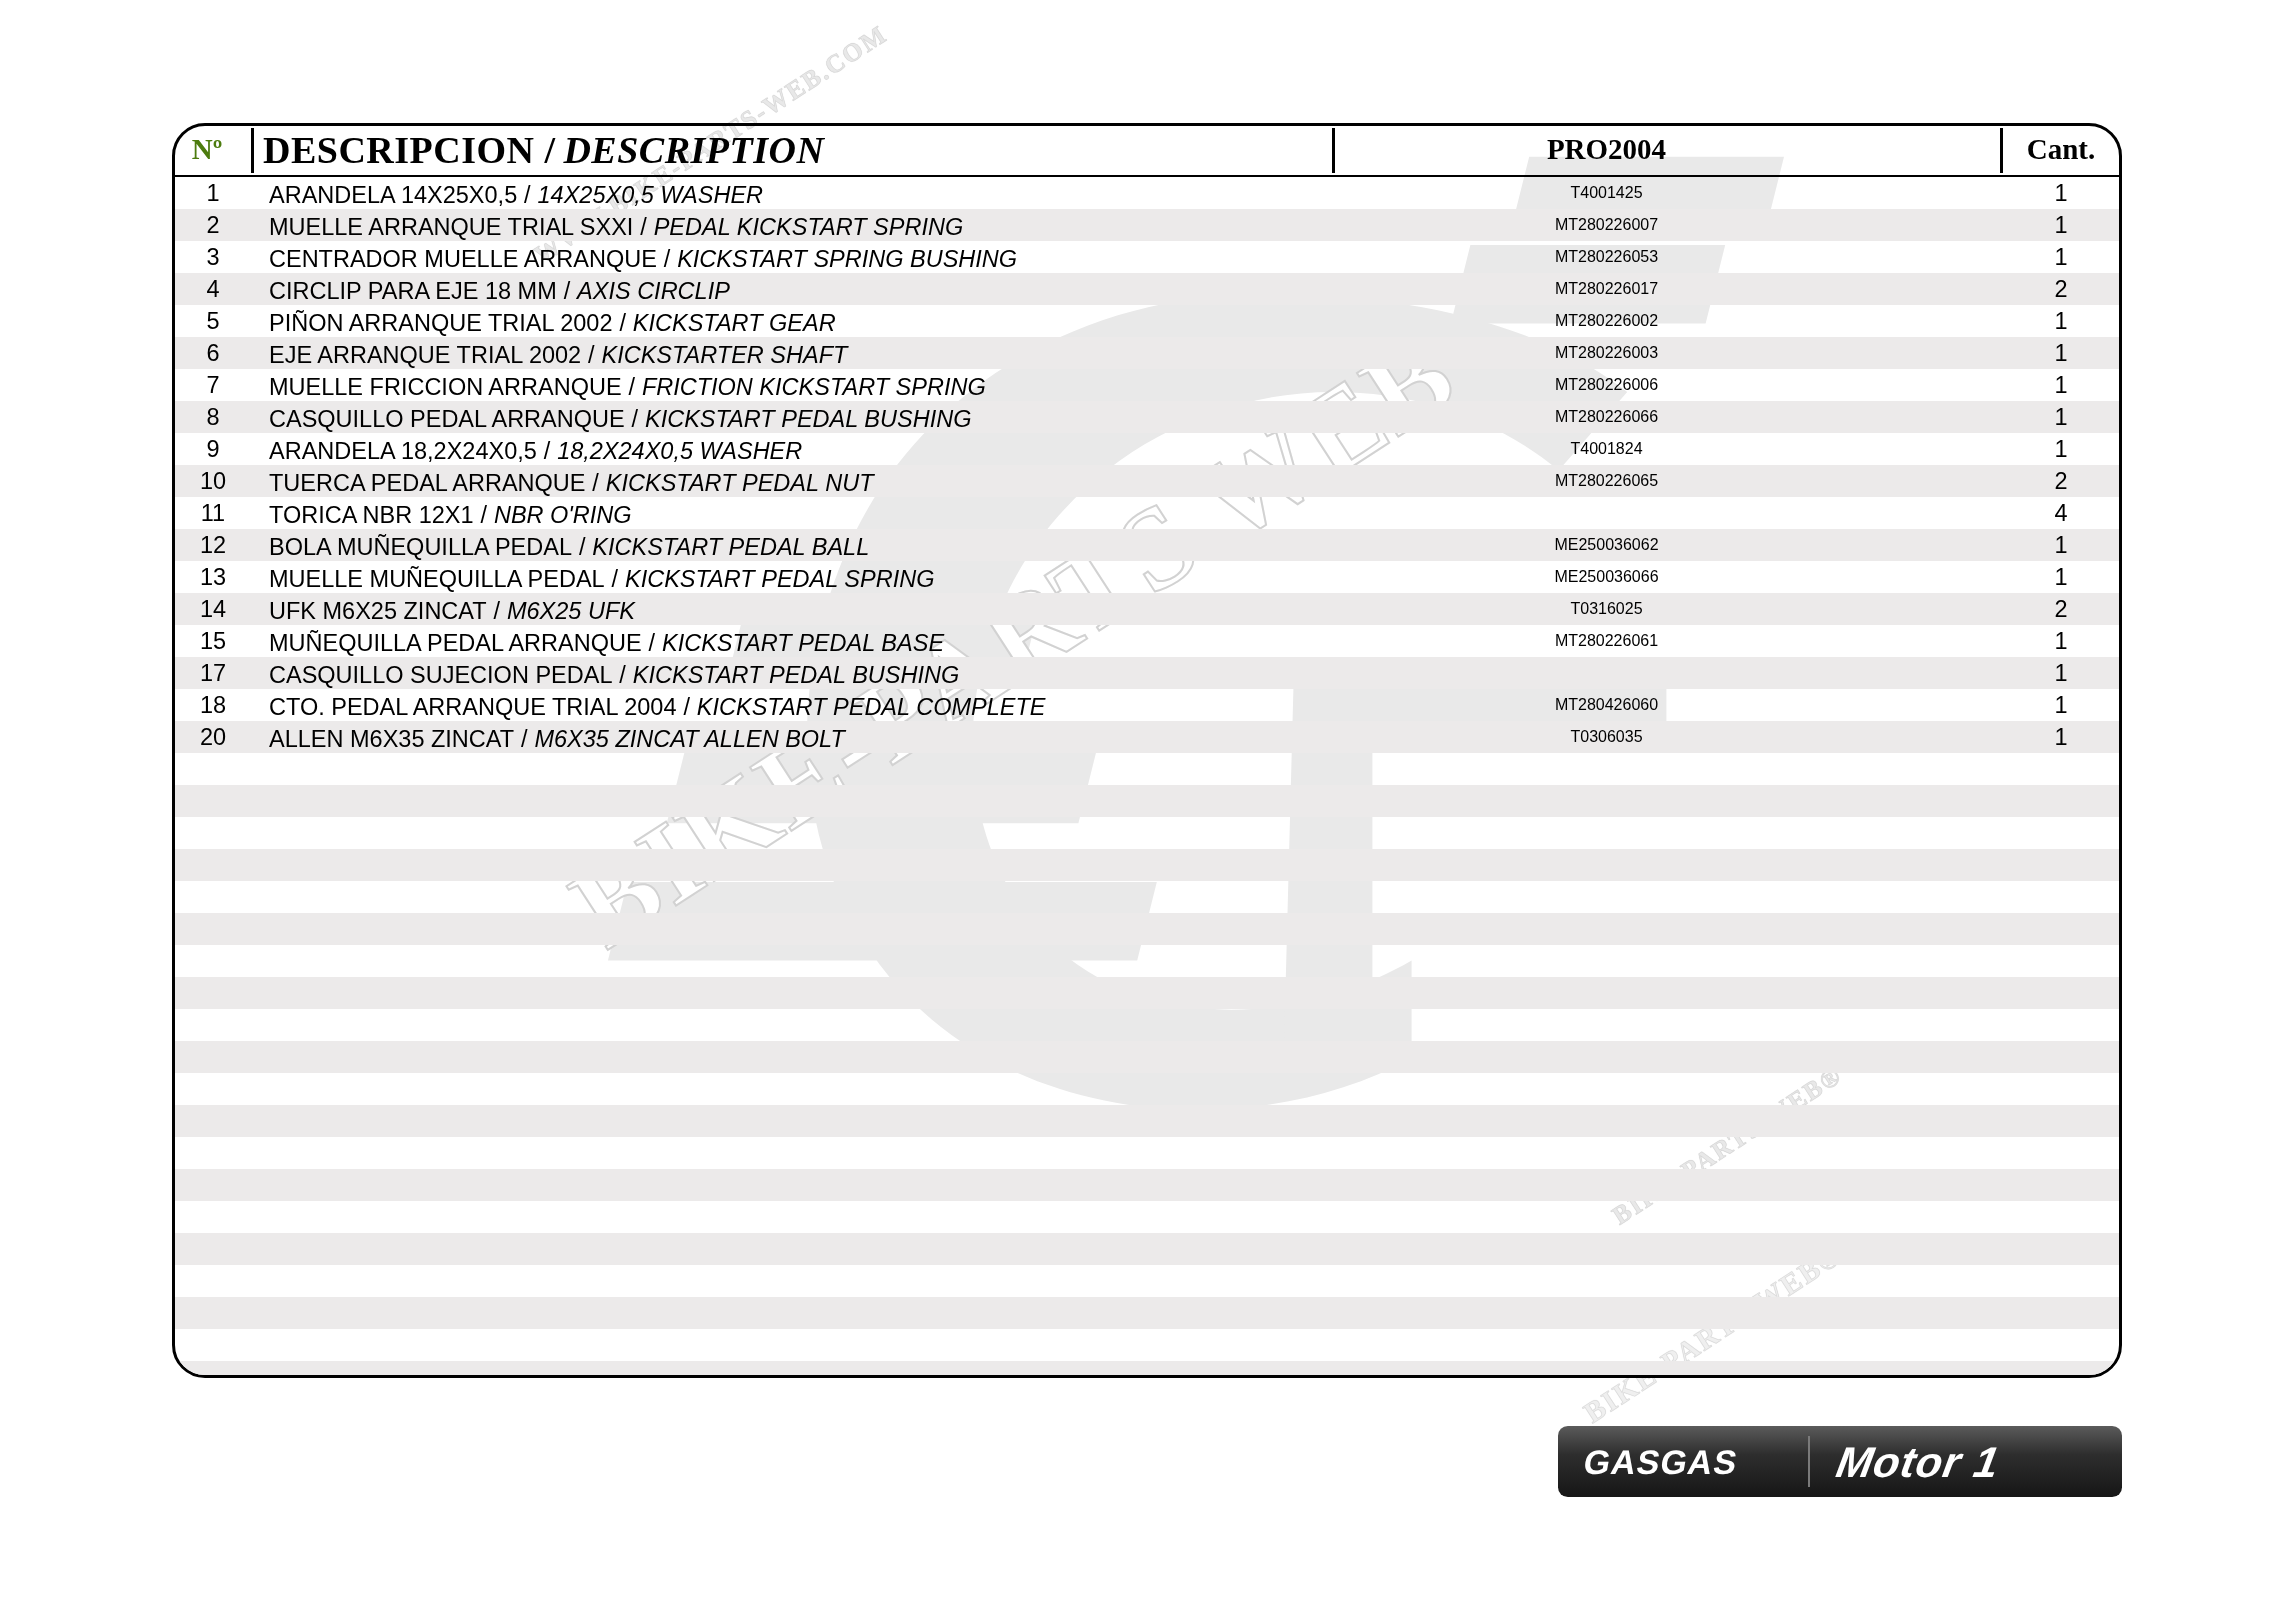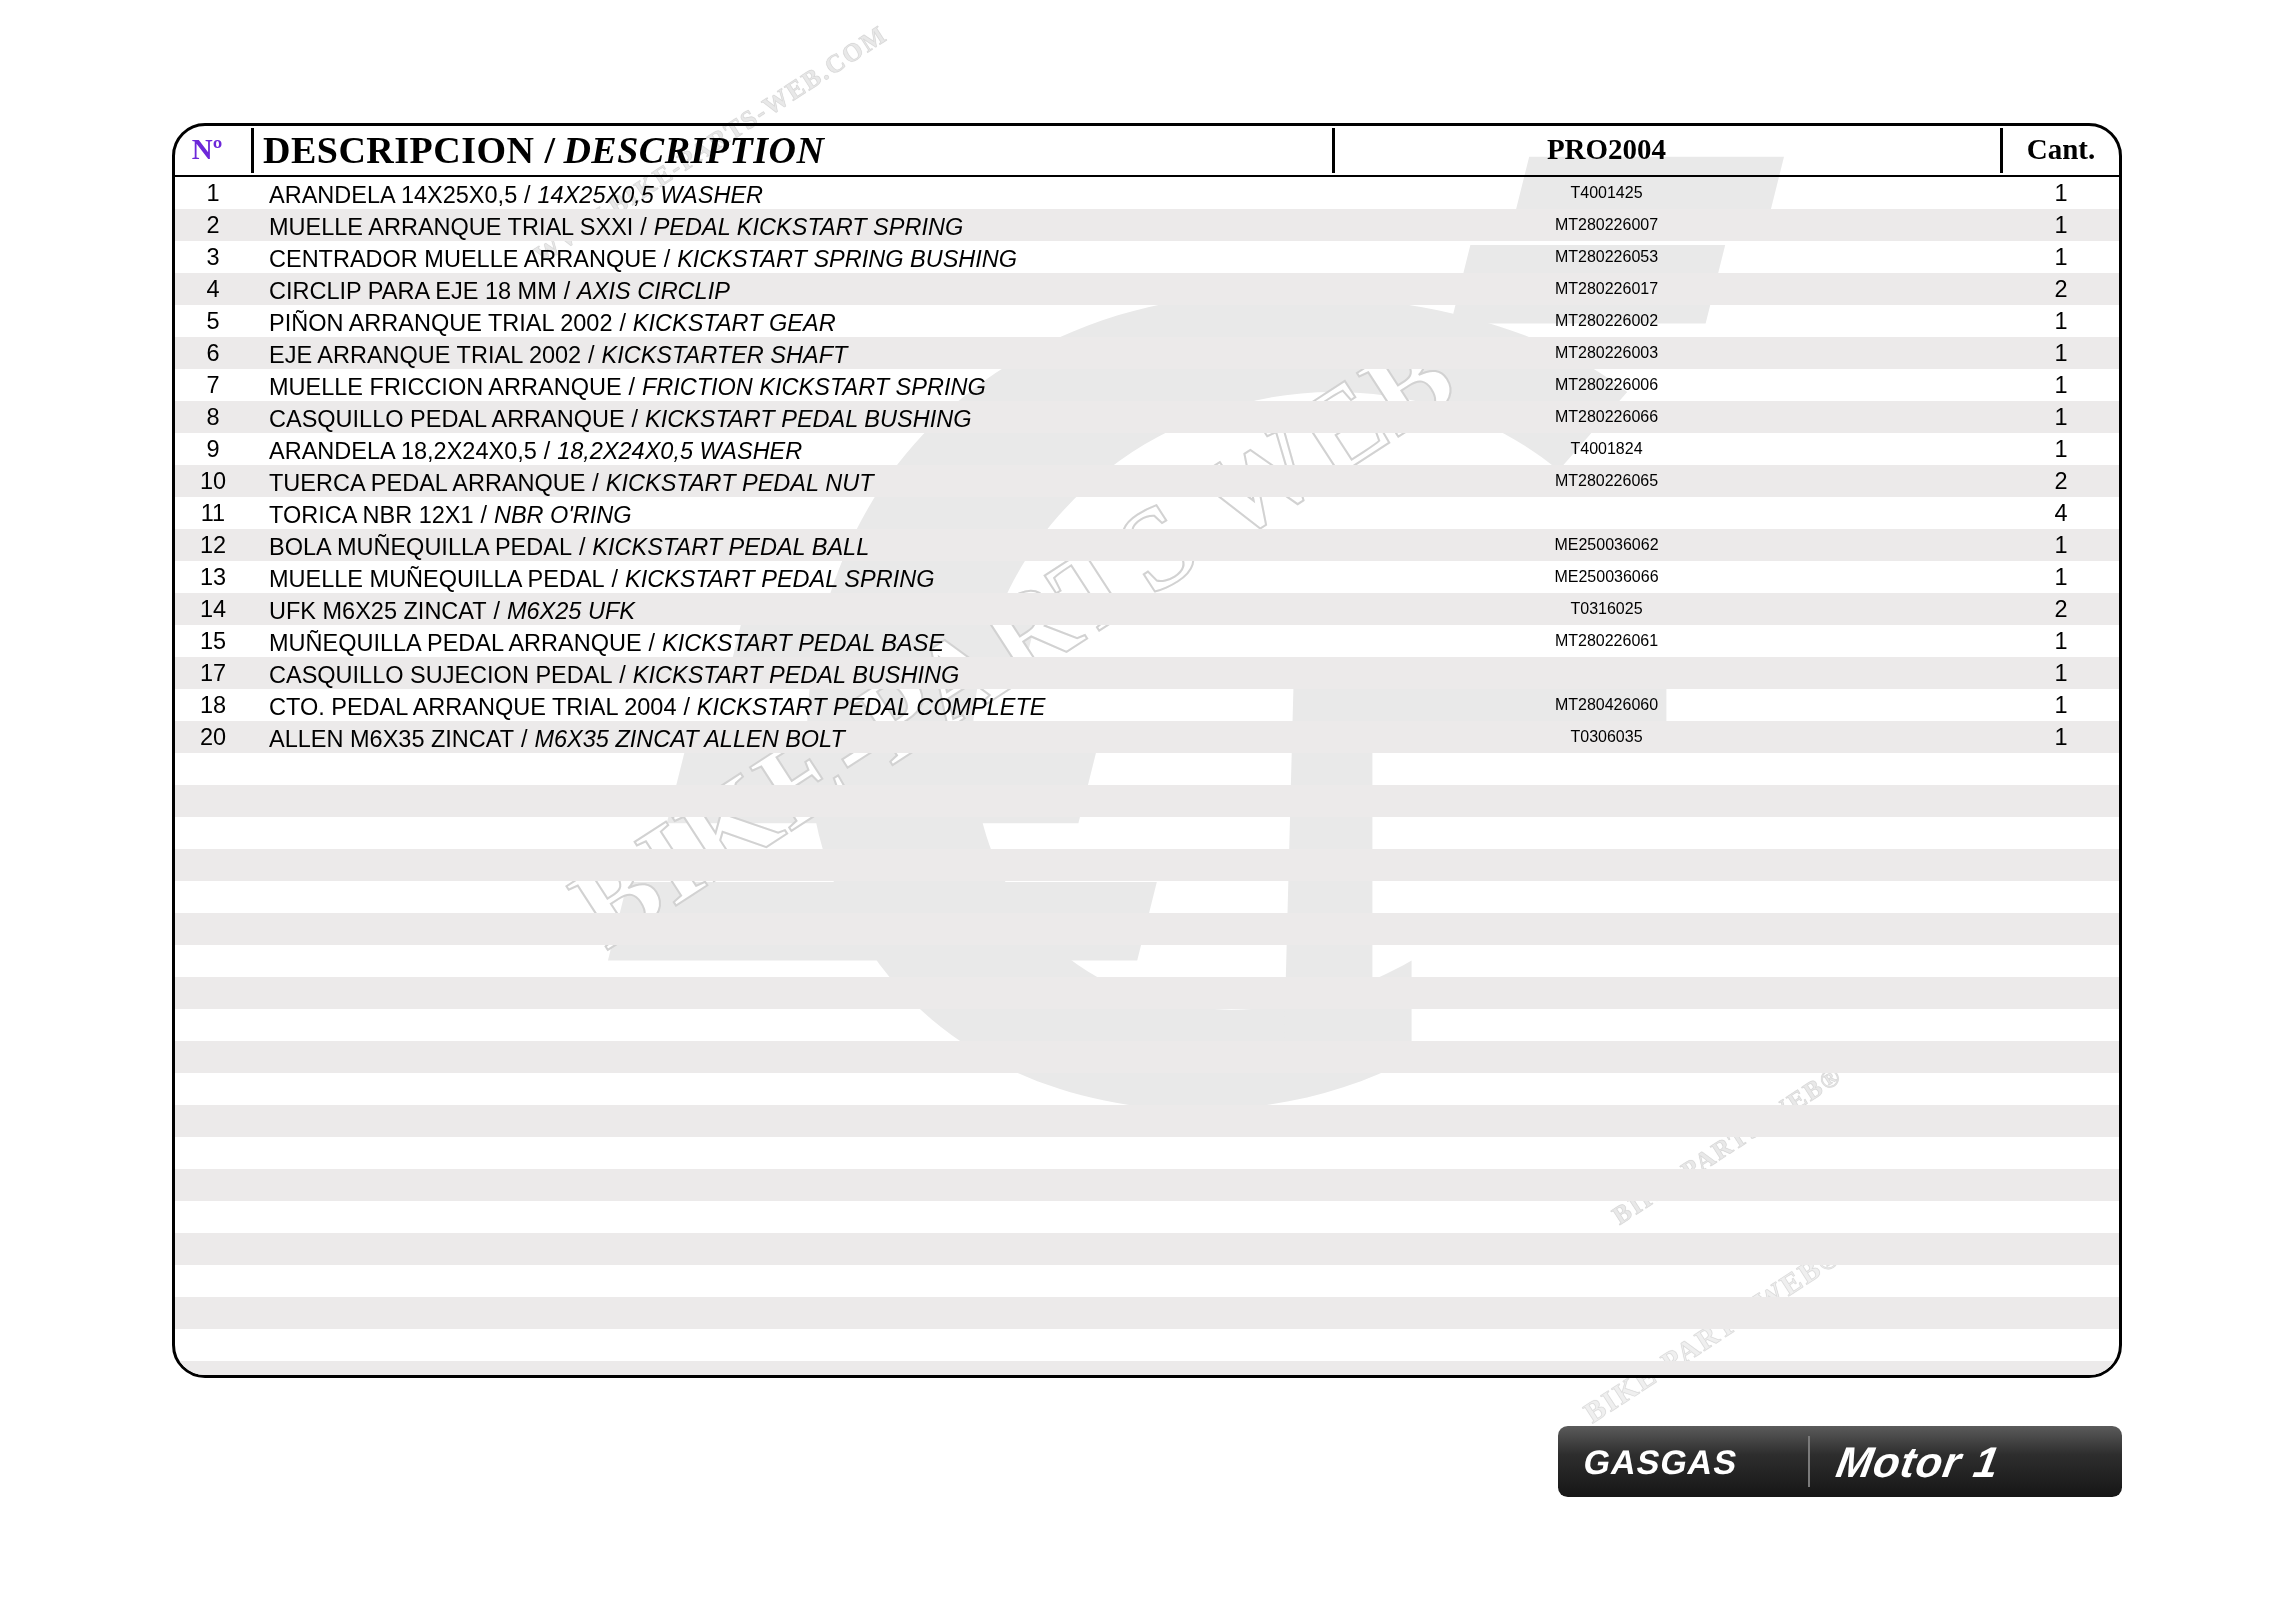--- a/index.html
+++ b/index.html
@@ -90,21 +90,21 @@
     box-sizing: border-box;
   }
   .tbl-header .h-no {
     position: absolute;
     left: 0; top: 0;
     width: 64px; height: 47px;
     display: flex; align-items: center; justify-content: center;
     font-family: "Liberation Serif", serif;
     font-weight: bold;
     font-size: 29px;
-    color: #6d28d9;
+    color: #4d7c0f;
   }
   .vline {
     position: absolute;
     top: 2px;
     width: 2.9px;
     height: 45px;
     background: #000;
   }
   .tbl-header .h-desc {
     position: absolute;

